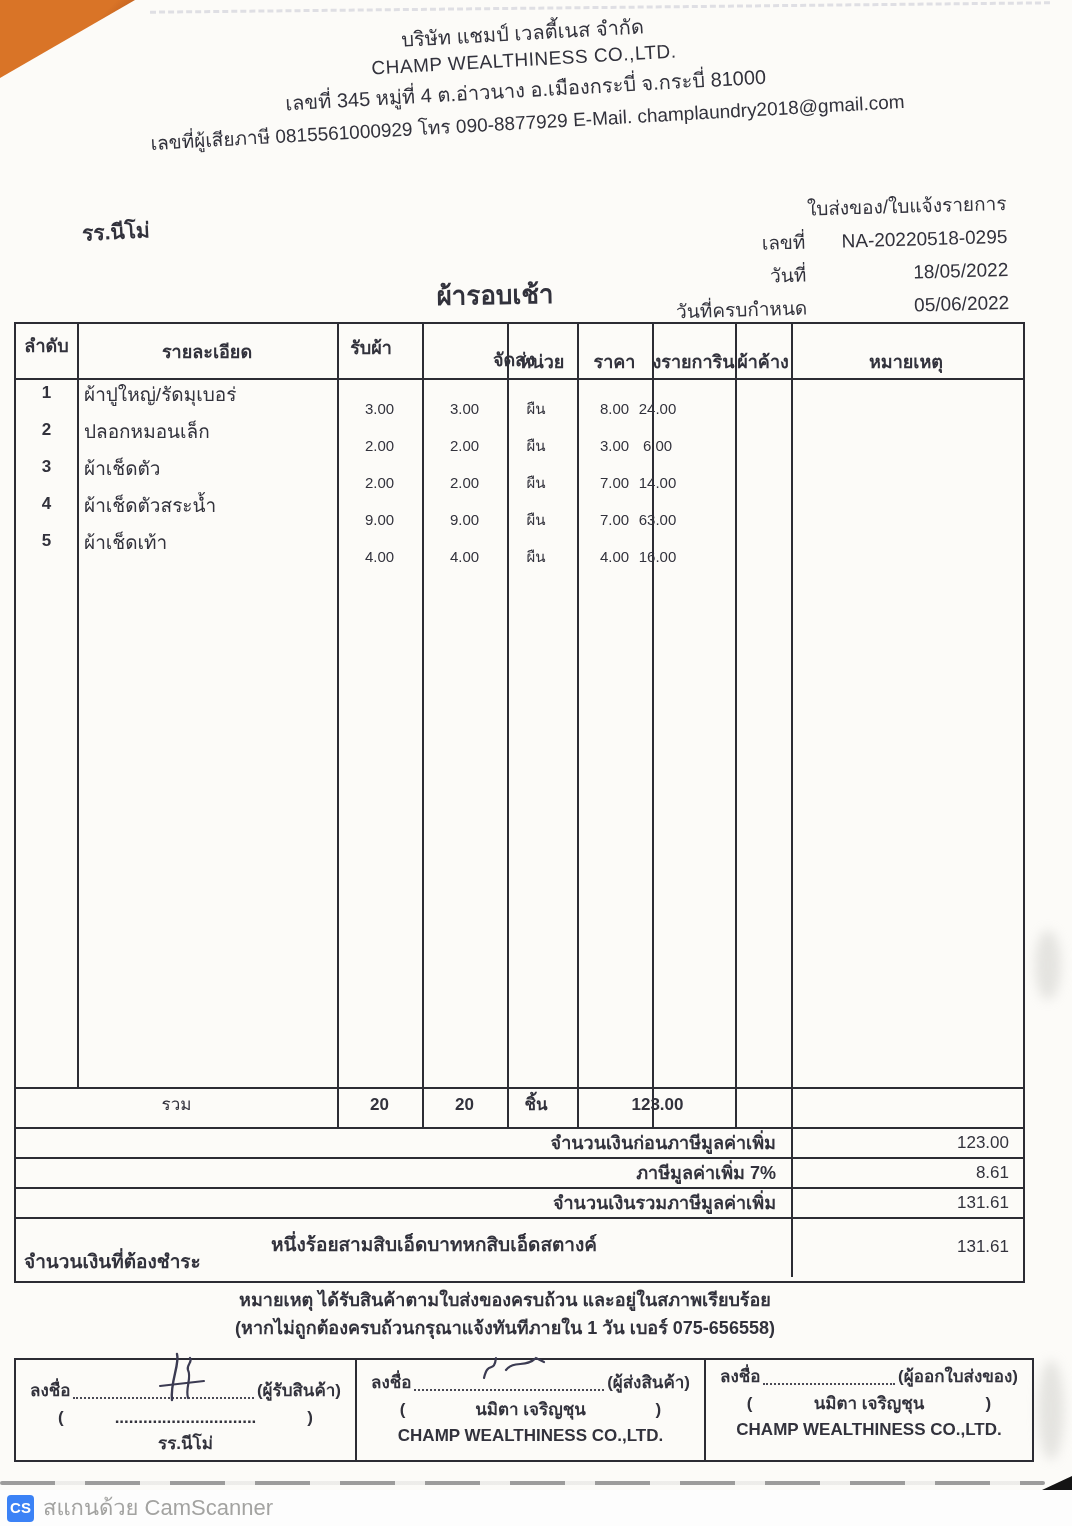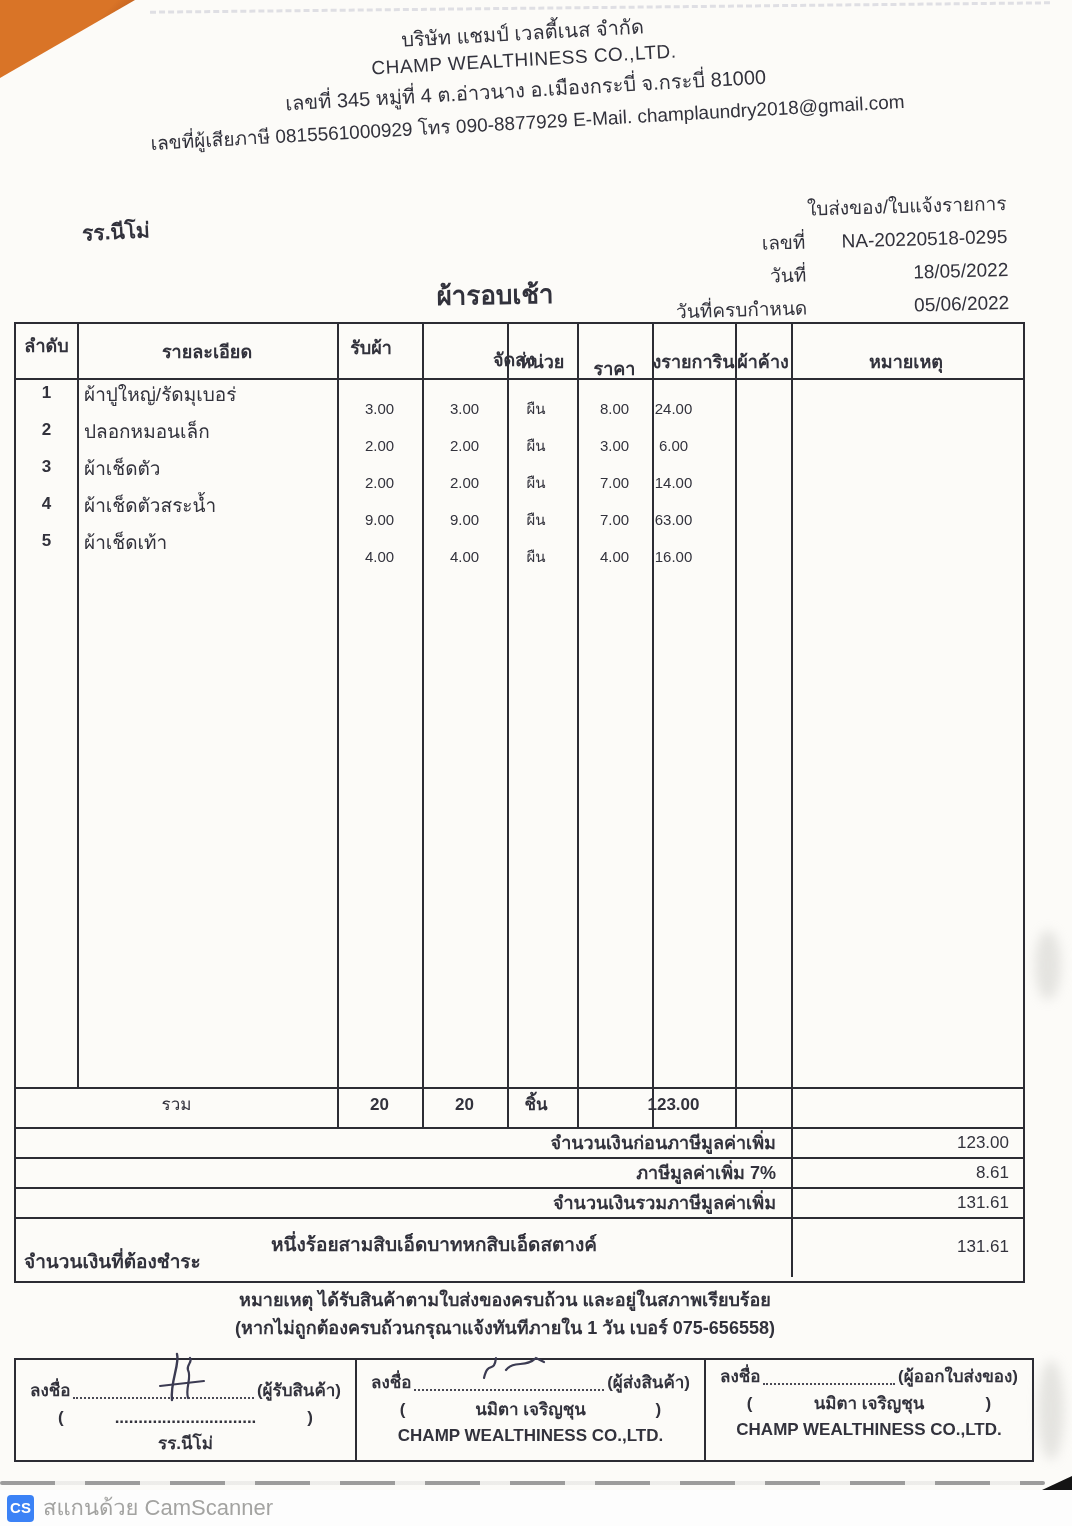--- a/index.html
+++ b/index.html
@@ -37,21 +37,21 @@
   .th{position:absolute;font-size:18px;font-weight:bold;text-align:center;}
   .trow{position:absolute;left:0;right:0;height:37px;}
   .cell{position:absolute;font-size:19px;}
   .num{font-size:15px;font-weight:500;top:17px;}
   .c-no{left:0;width:61px;text-align:center;font-weight:bold;font-size:17px;}
   .c-desc{left:68px;width:250px;}
   .c-rec{left:321px;width:85px;text-align:center;}
   .c-del{left:406px;width:85px;text-align:center;}
   .c-unit{left:491px;width:58px;text-align:center;}
   .c-price{left:561px;width:75px;text-align:center;}
-  .c-amt{left:616px;width:83px;text-align:center;}
+  .c-amt{left:600px;width:83px;text-align:center;}
   .total-row .cell{top:770px;font-size:17px;font-weight:bold;}
   .t-label{left:0;width:321px;text-align:center;font-weight:normal!important;font-size:18px;}
   .sum-label{position:absolute;left:0;width:760px;text-align:right;font-size:18px;font-weight:bold;}
   .sum-value{position:absolute;left:775px;width:218px;text-align:right;font-size:17px;}
   .pay-label{position:absolute;left:8px;top:925px;font-size:19px;font-weight:bold;}
   .pay-text{position:absolute;left:61px;top:908px;width:714px;text-align:center;font-size:19px;font-weight:bold;}
   .pay-value{position:absolute;left:775px;top:912px;width:218px;text-align:right;font-size:17px;}
   
   .notes{position:absolute;left:0;top:1288px;width:1010px;text-align:center;font-size:18px;font-weight:bold;}
   .notes div{margin-bottom:4px;}
@@ -126,21 +126,21 @@
     <i class="hl" style="top:803px;"></i>
     <i class="hl" style="top:833px;"></i>
     <i class="hl" style="top:863px;"></i>
     <i class="hl" style="top:893px;"></i>
 
     <span class="th" style="left:0;width:61px;top:10px;">ลำดับ</span>
     <span class="th" style="left:61px;width:260px;top:16px;">รายละเอียด</span>
     <span class="th" style="left:321px;width:68px;top:12px;">รับผ้า</span>
     <span class="th" style="left:406px;width:88px;top:24px;margin-left:48px;">จัดส่ง</span>
     <span class="th" style="left:491px;width:70px;top:26px;">หน่วย</span>
-    <span class="th" style="left:561px;width:75px;top:33px;">ราคา</span>
+    <span class="th" style="left:561px;width:75px;top:26px;">ราคา</span>
     <span class="th" style="left:636px;width:83px;top:26px;">งรายการิน</span>
     <span class="th" style="left:719px;width:56px;top:26px;">ผ้าค้าง</span>
     <span class="th" style="left:775px;width:230px;top:26px;">หมายเหตุ</span>
 
     <div class="trow" style="top:58px;">
       <span class="cell c-no">1</span>
       <span class="cell c-desc">ผ้าปูใหญ่/รัดมุเบอร่</span>
       <span class="cell c-rec num">3.00</span>
       <span class="cell c-del num">3.00</span>
       <span class="cell c-unit num">ผืน</span>

